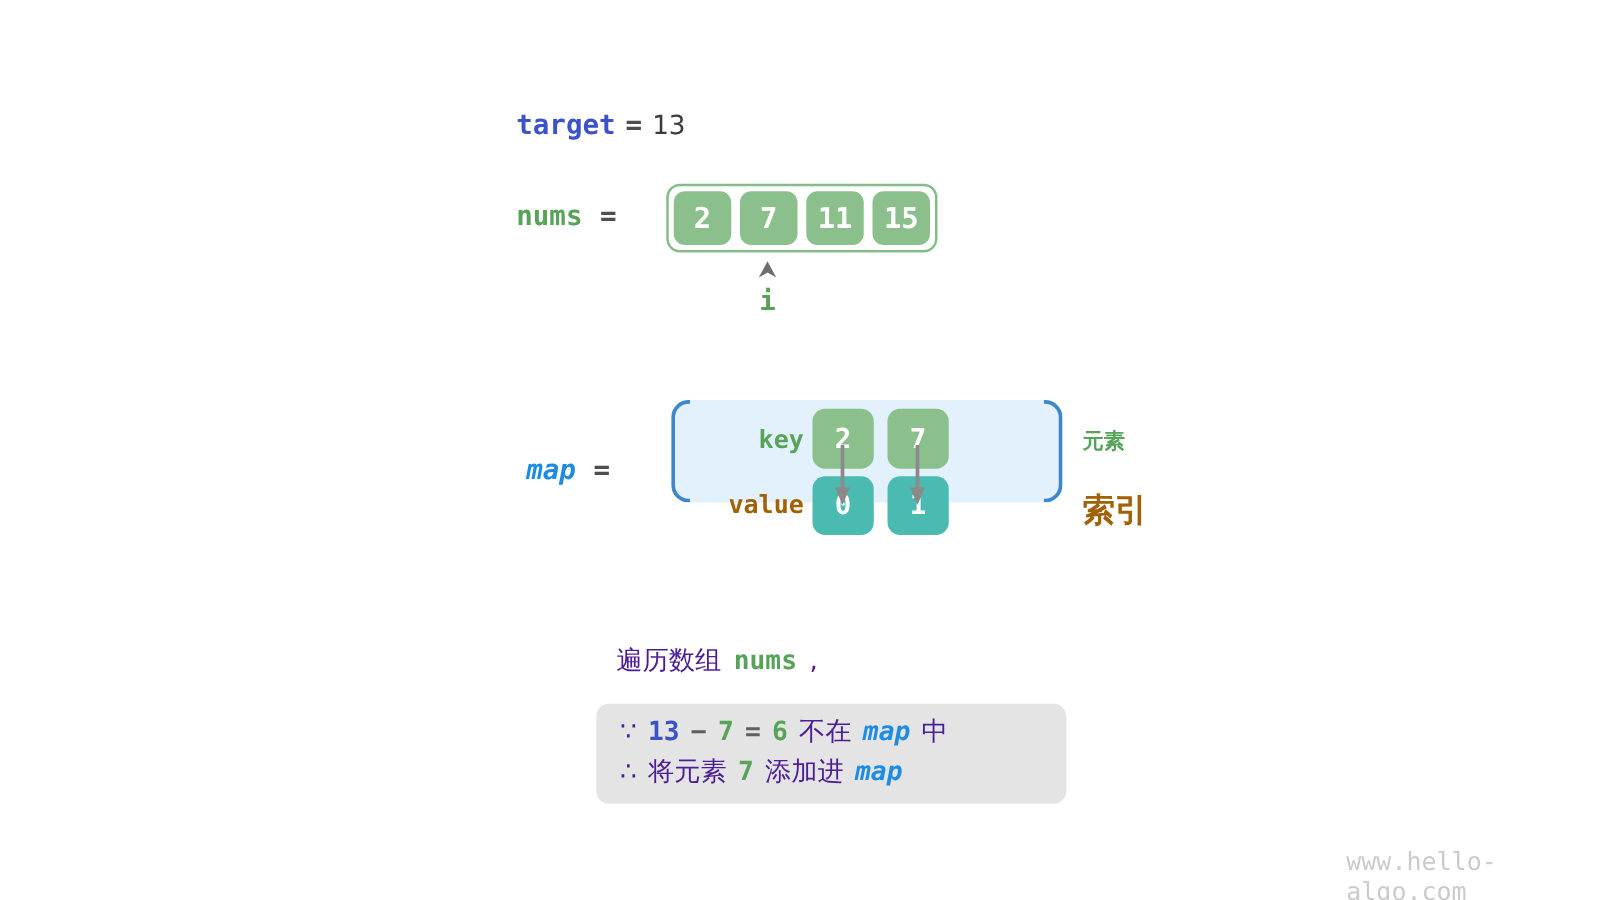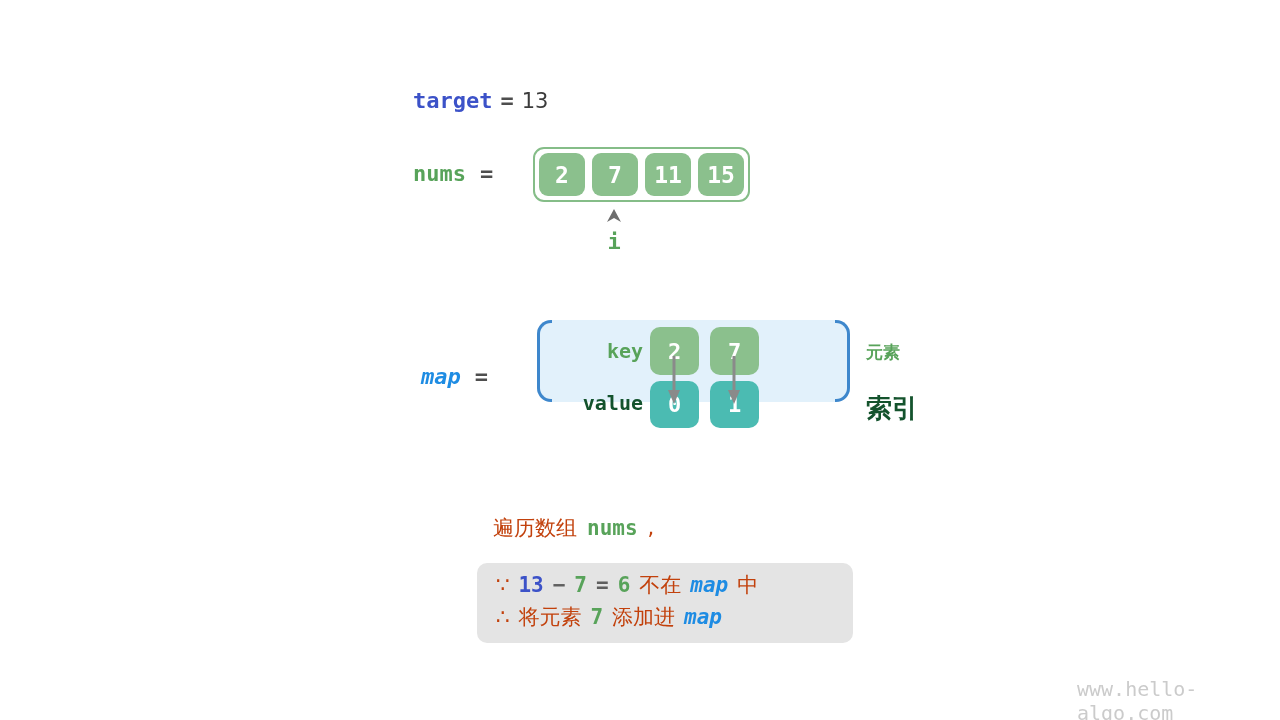--- a/index.html
+++ b/index.html
@@ -9,22 +9,22 @@
     font-family:"DejaVu Sans", "Liberation Sans", sans-serif; overflow:hidden;
   }
   .mono { font-family:"DejaVu Sans Mono", "Liberation Mono", monospace; }
   .abs { position:absolute; }
   .row { display:flex; align-items:baseline; }
 
   
   .indigo { color:#3C52C8; font-weight:bold; }
   .azure  { color:#1E8CE3; font-weight:bold;font-style:italic; }
   .green  { color:#58A35A; font-weight:bold; }
-  .teal   { color:#14532d; font-weight:bold; }
-  .dark   { color:#c2410c; }
+  .teal   { color:#a16207; font-weight:bold; }
+  .dark   { color:#4c1d95; }
   .op     { color:#4E4E4E; font-weight:bold; }
 
   
   #target-line { left:413px; top:88px; font-size:22px; gap:8px; }
   #target-line .val { color:#3C3C3C; font-size:21px; }
 
   
   #nums-label { left:413px; top:161px; font-size:22px; gap:14px; }
   #nums-array {
     left:533px; top:147px; width:217px; height:55px;

